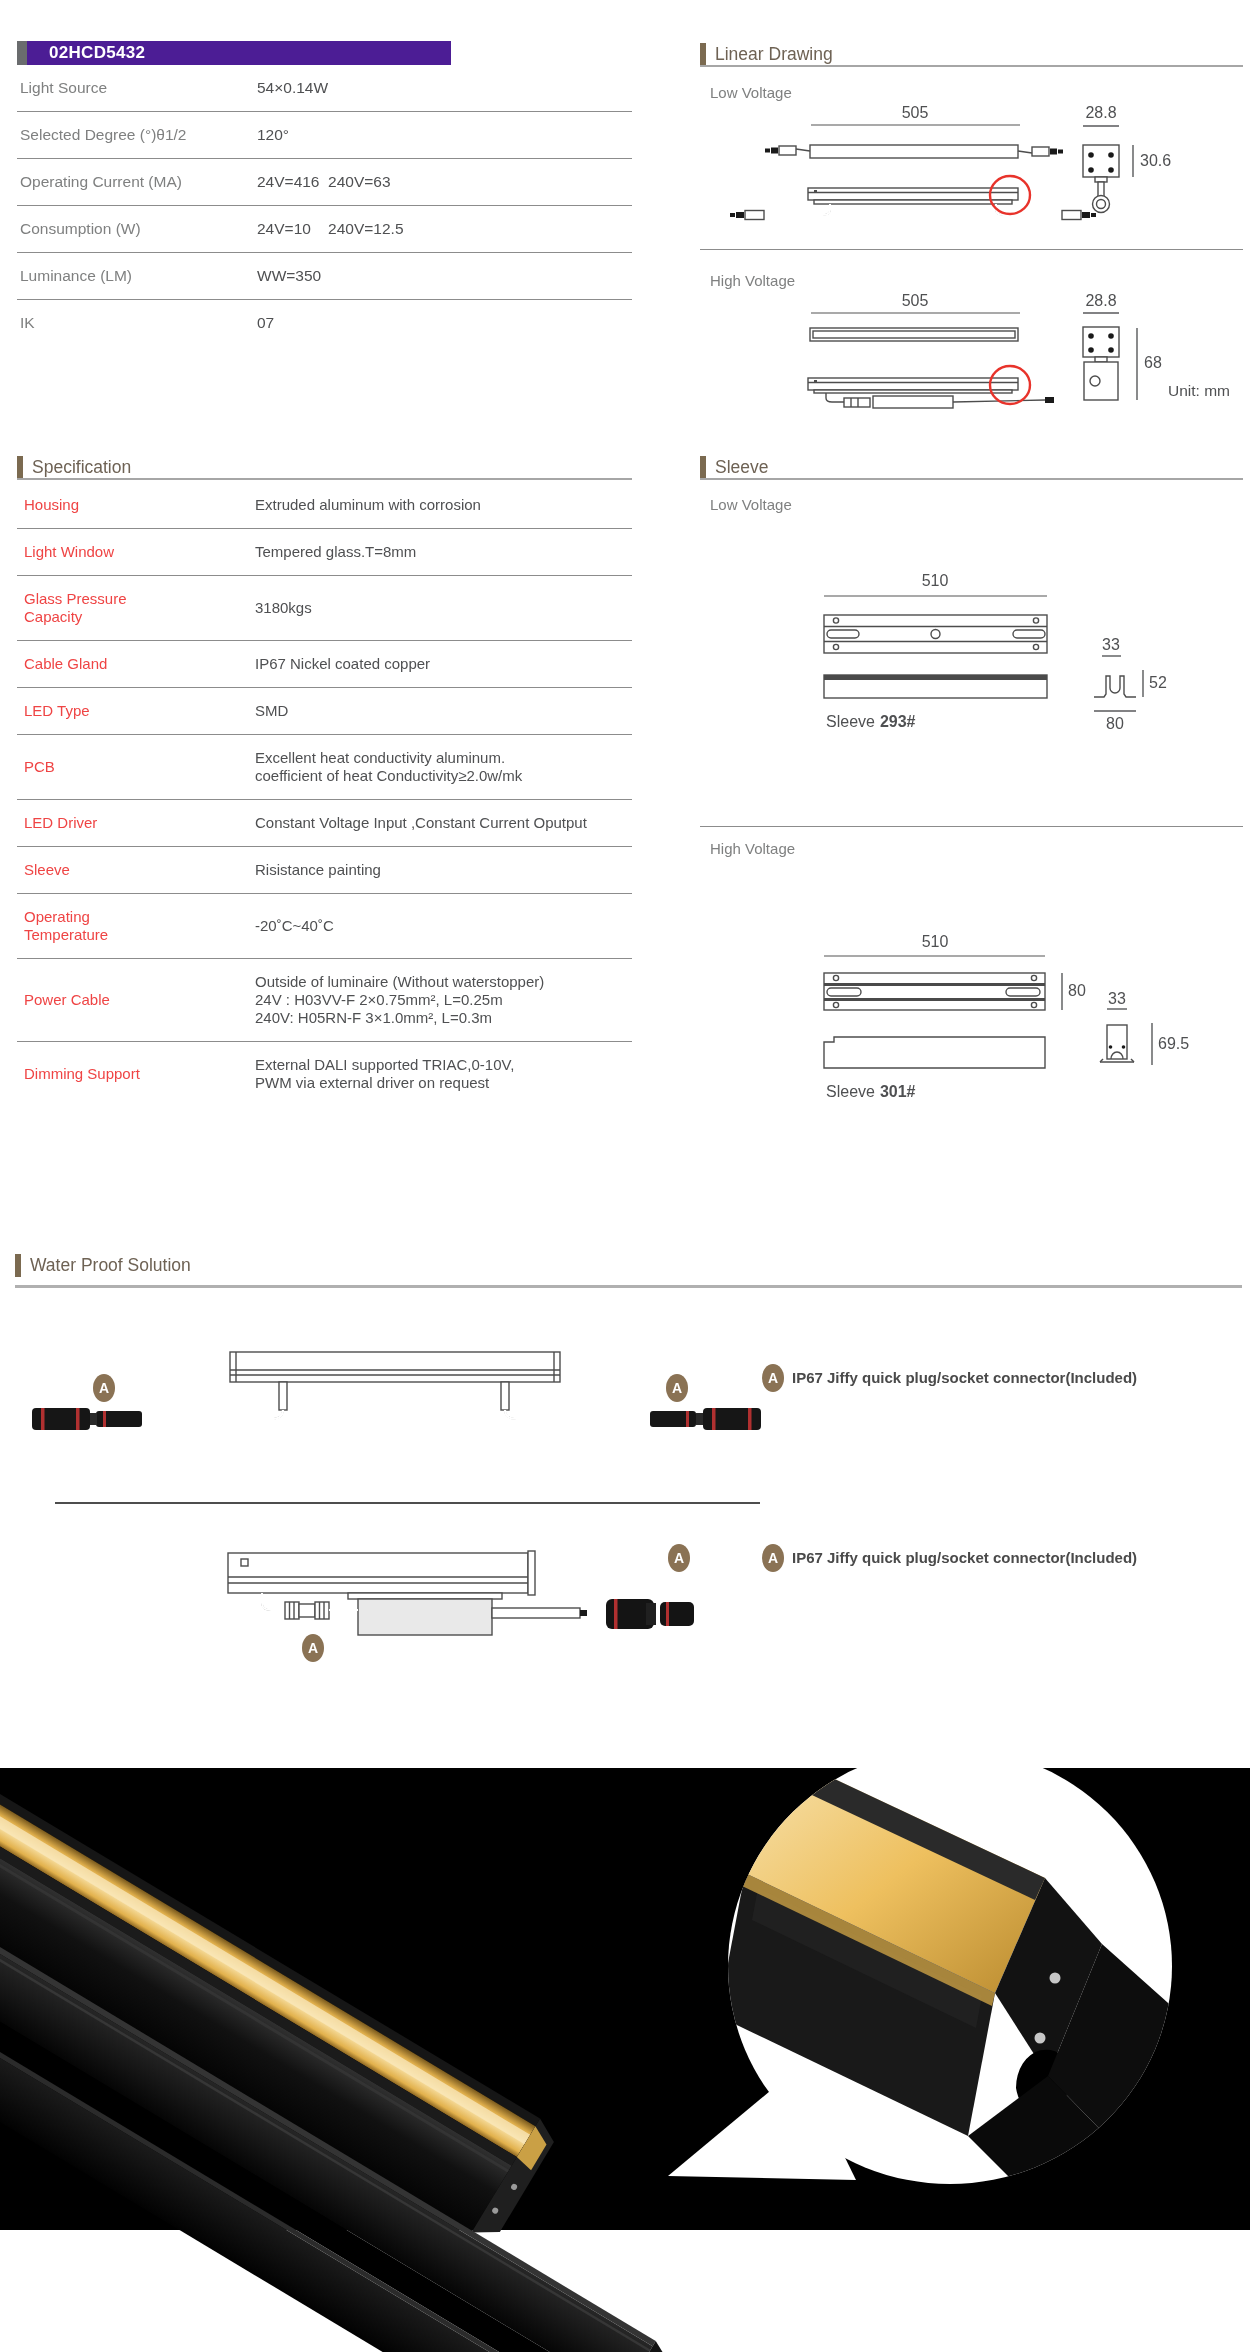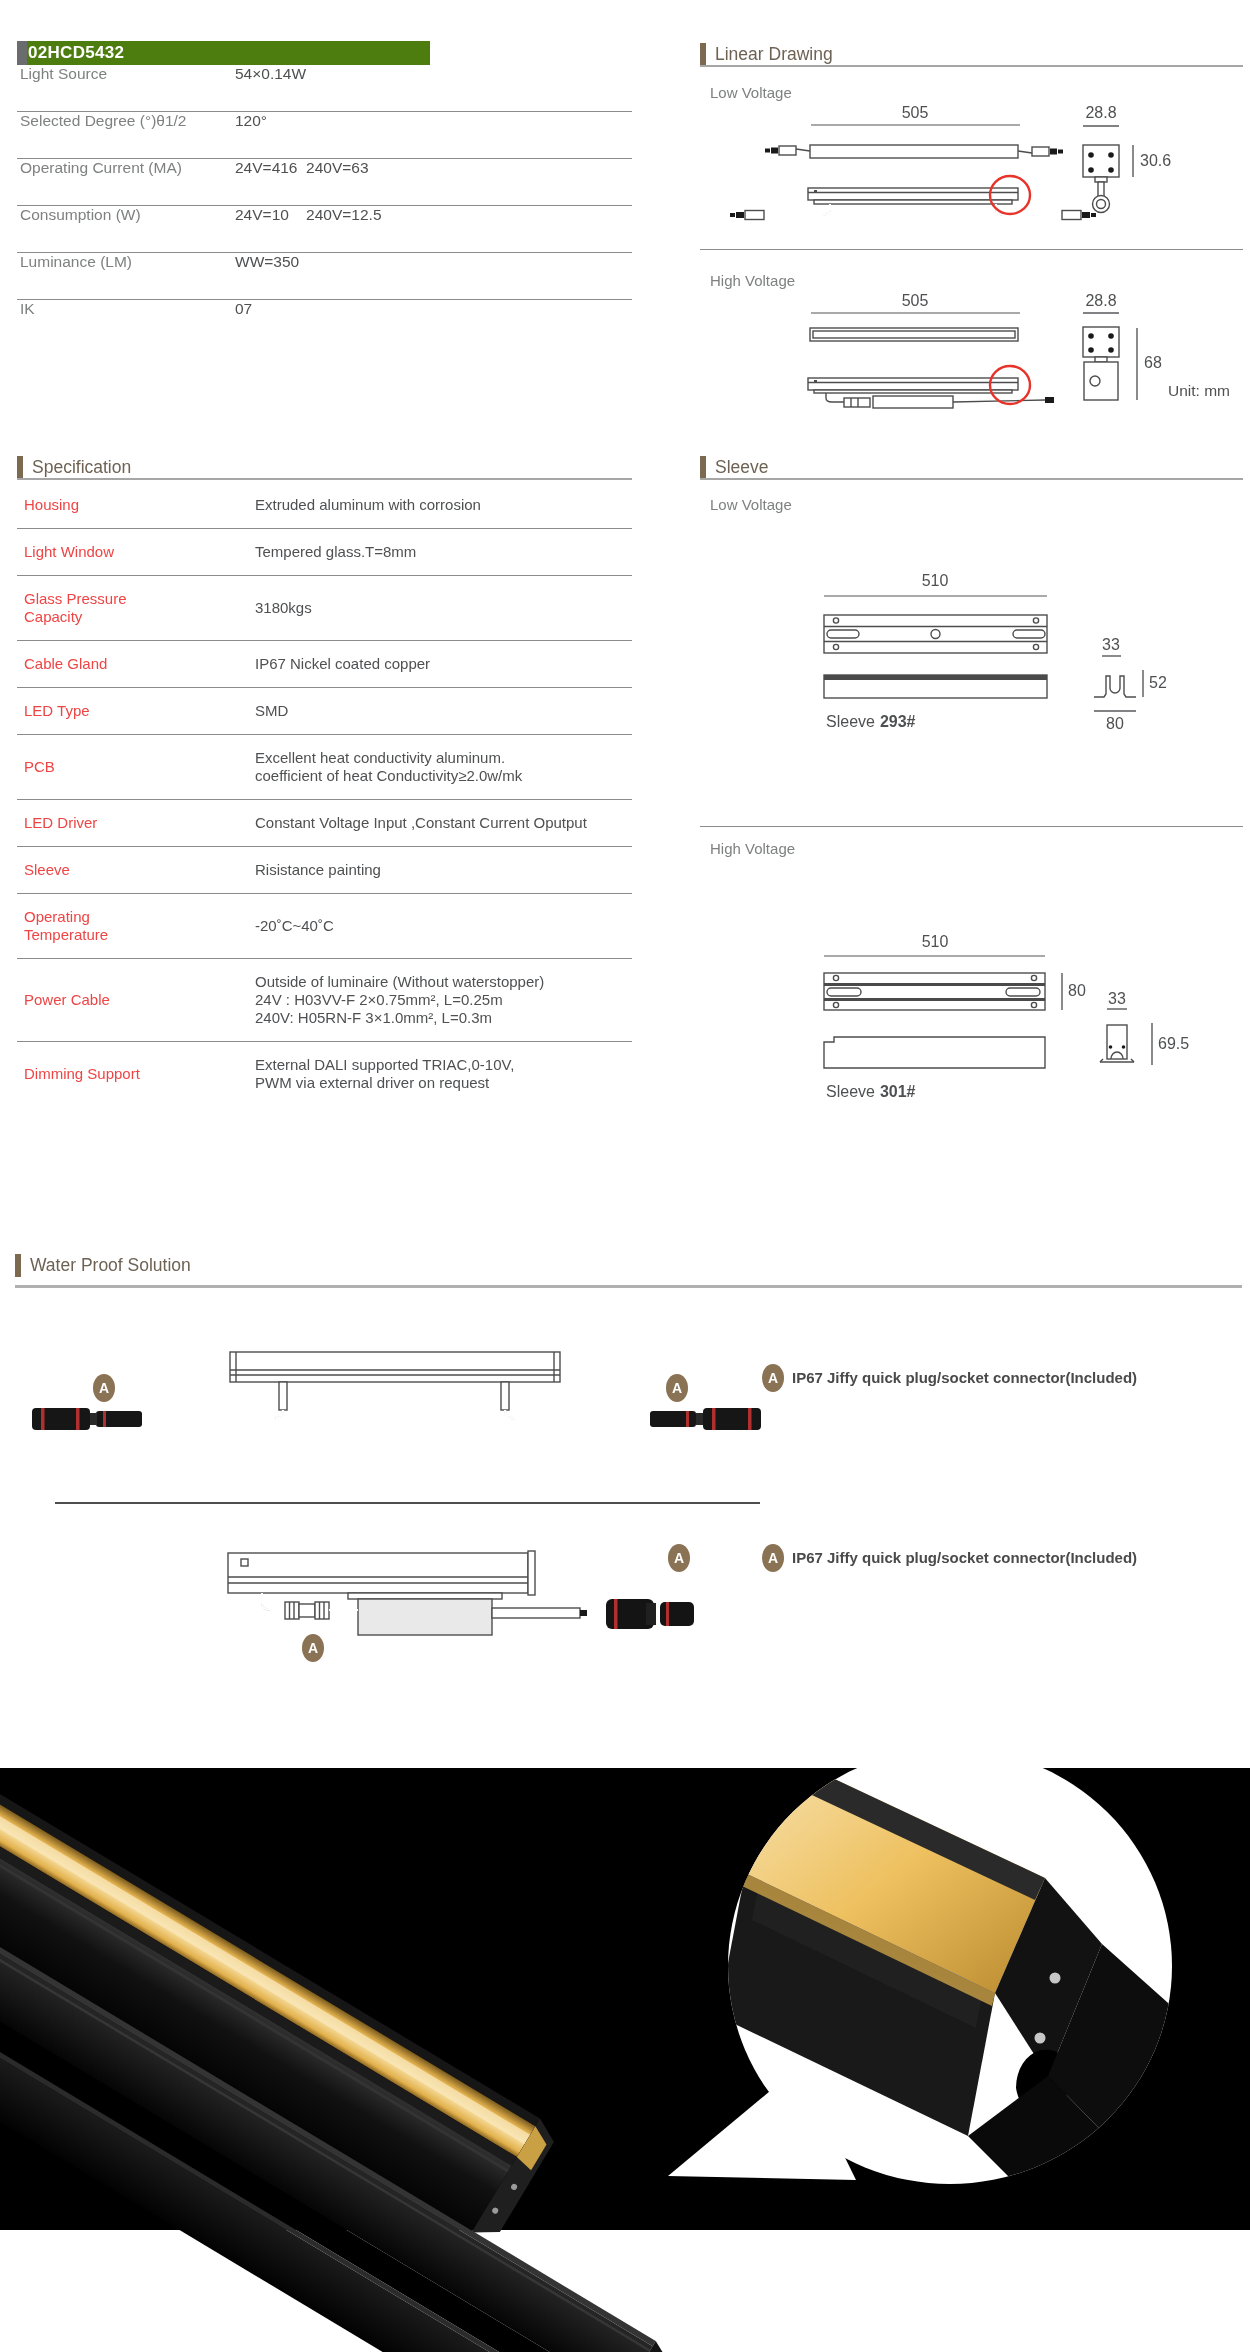--- a/index.html
+++ b/index.html
@@ -1,34 +1,34 @@
 <!DOCTYPE html>
 <html><head>
 <meta charset="utf-8">
 <style>
   html,body{margin:0;padding:0;background:#fff;}
   .page{position:relative;width:1250px;height:2352px;background:#fff;overflow:hidden;
         font-family:"Liberation Sans", sans-serif;color:#4f5052;}
   
   .prod-head{position:absolute;left:17px;top:41px;height:24px;display:flex;}
   .prod-accent{width:10px;height:24px;background:#6a6c6e;}
-  .prod-bar{width:402px;height:24px;background:#4d7c0f;color:#ffffff;font-weight:bold;
-            font-size:17px;line-height:24px;padding-left:1px;letter-spacing:.3px;}
+  .prod-bar{width:402px;height:24px;background:#4c1d95;color:#ffffff;font-weight:bold;
+            font-size:17px;line-height:24px;padding-left:22px;letter-spacing:.3px;}
   
   .sec-head{position:absolute;display:flex;align-items:center;height:24px;}
   .sec-head .bar{width:6px;height:23px;background:#7b6a50;margin-right:9px;}
   .sec-head .ttl{font-size:17.5px;color:#6e6254;}
   .rule{position:absolute;background:#a6a6a6;height:2px;}
   .rule.thick{height:3px;background:#b0b0b0;}
   .divider{position:absolute;border-top:1.5px solid #8c8c8c;}
   .divider.dark{border-top:2.5px solid #4d4d4d;}
   .vlabel{position:absolute;font-size:15px;color:#7f8080;}
   
   .ttable{position:absolute;left:17px;top:65px;width:615px;}
-  .trow{display:flex;align-items:flex-start;height:46px;border-bottom:1px solid #8c8c8c;}
+  .trow{display:flex;align-items:center;height:46px;border-bottom:1px solid #8c8c8c;gap:22px;}
   .trow:last-child{border-bottom:none;}
   .tlbl{width:218px;box-sizing:border-box;padding-left:3px;font-size:15.5px;color:#7f8080;}
   .tval{flex:1;font-size:15.5px;color:#4f5052;white-space:pre-wrap;}
   
   .stable{position:absolute;left:17px;top:482px;width:615px;}
   .srow{display:flex;padding:14px 0;border-bottom:1px solid #8c8c8c;align-items:center;}
   .srow:last-child{border-bottom:none;}
   .slbl{width:190px;box-sizing:border-box;padding-left:7px;font-size:15px;color:#ef4444;line-height:18px;}
   .sval{flex:1;font-size:15px;color:#4f5052;line-height:18px;padding-right:2px;margin-left:48px;}
   

